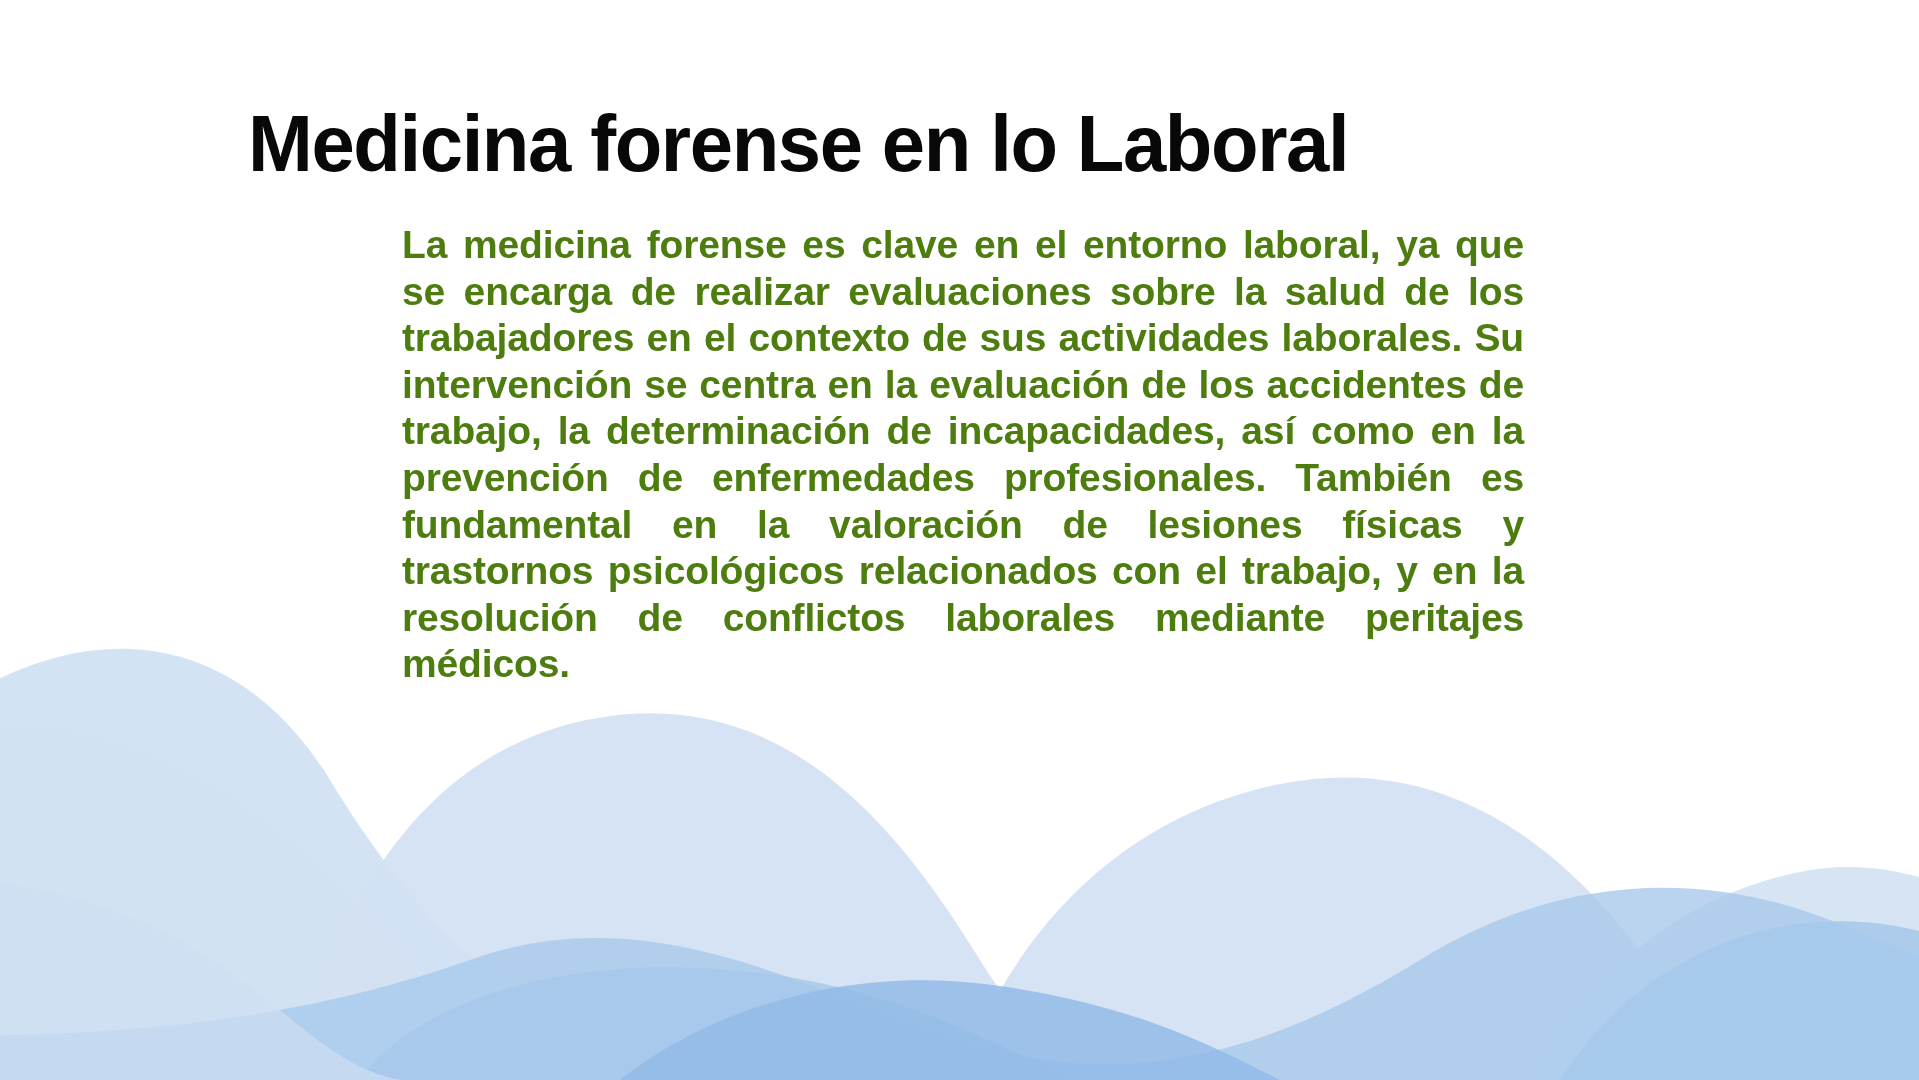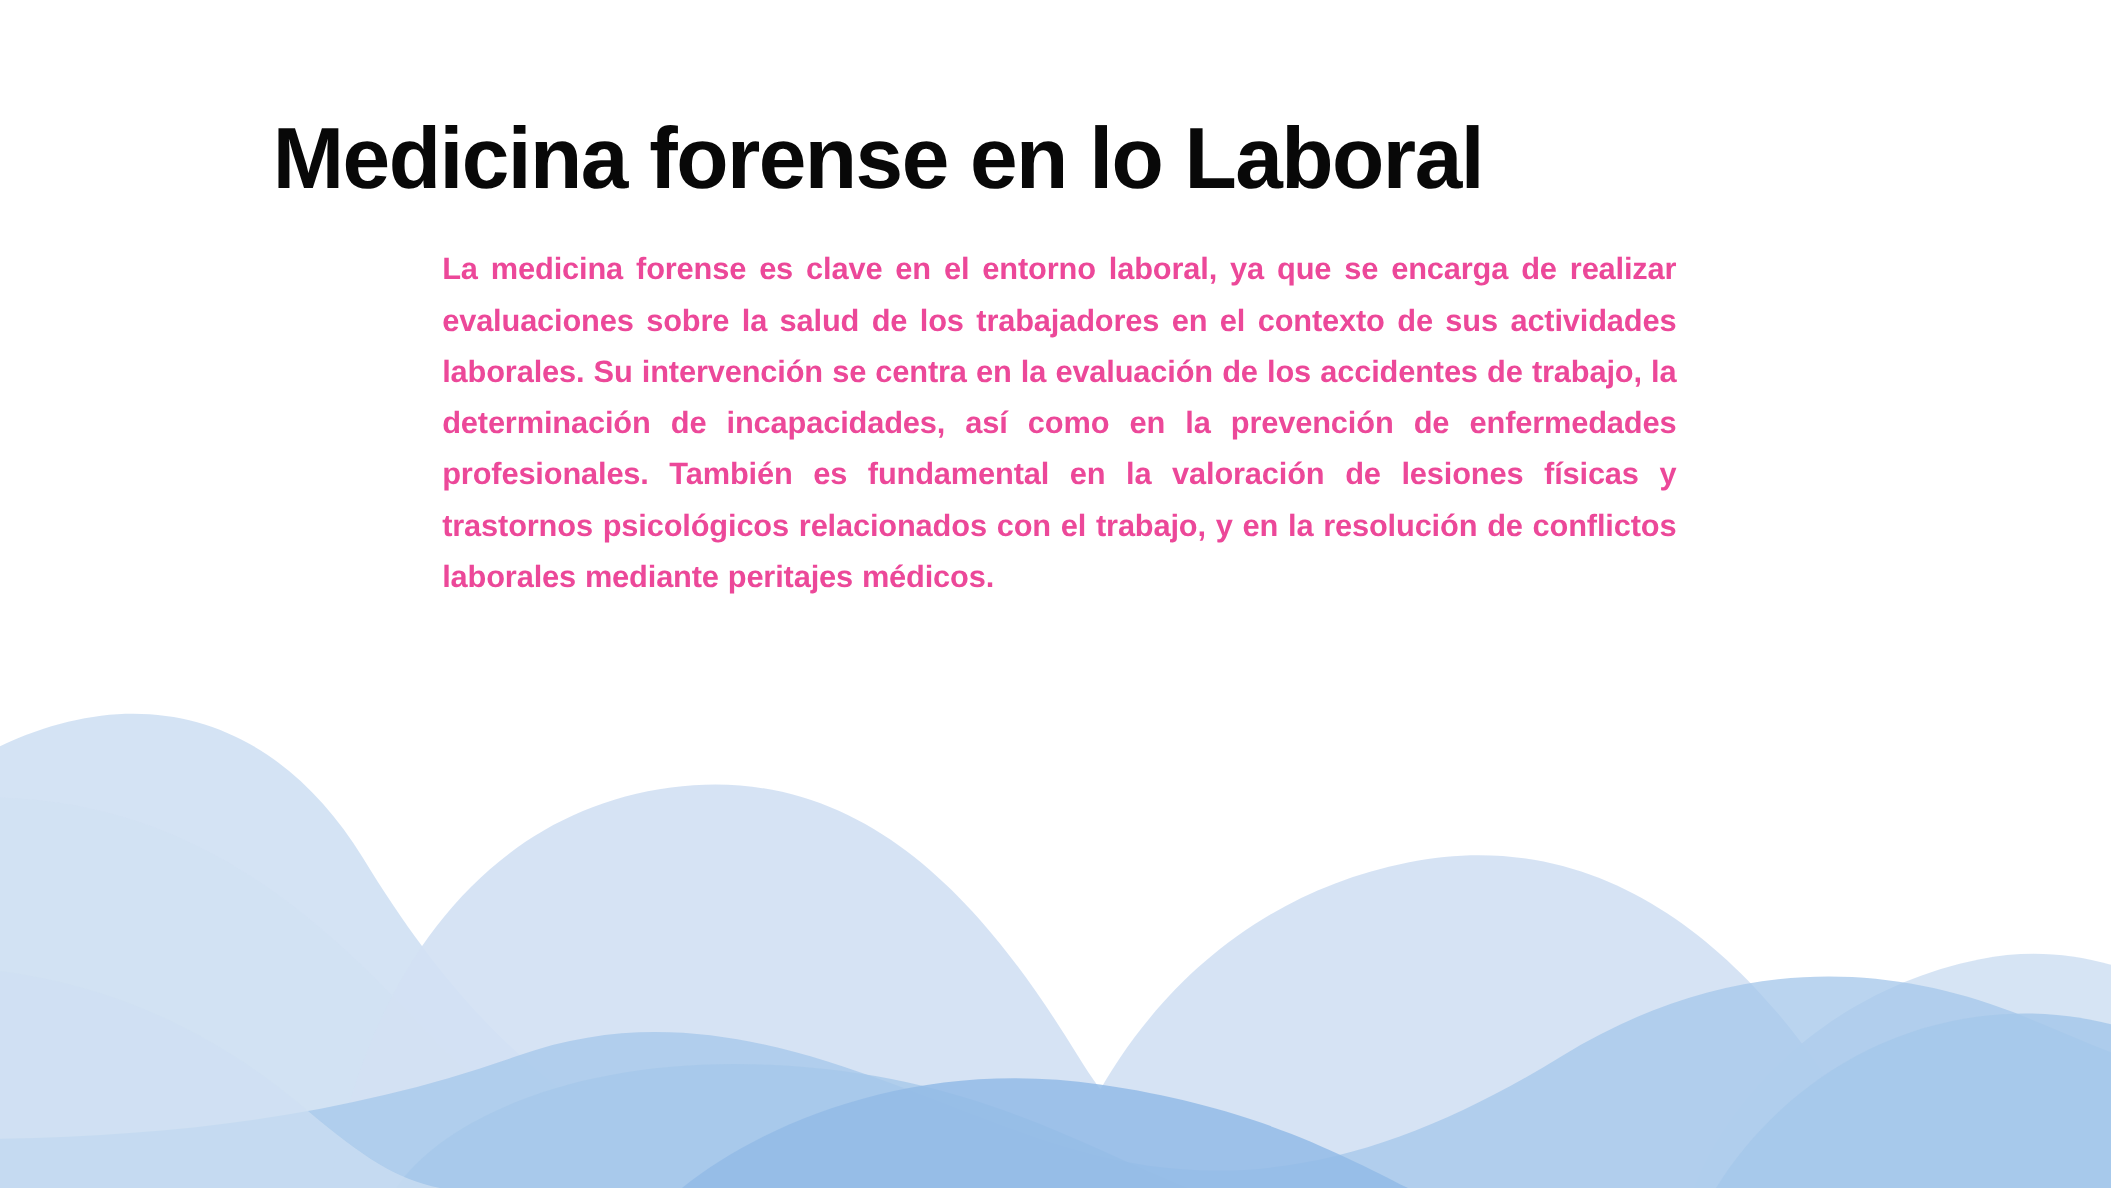--- a/index.html
+++ b/index.html
@@ -62,23 +62,23 @@
     transform: scaleX(0.985);
     transform-origin: left top;
   }
 
   #body-paragraph {
     position: absolute;
     left: 402px;
     top: 222px;
     width: 1122px;
     margin: 0;
-    color: #ec4899;
+    color: #4d7c0f;
     font-family: "Liberation Sans", sans-serif;
-    font-size: 28px;
+    font-size: 39px;
     line-height: 46.6px;
     font-weight: 700;
     text-align: justify;
     letter-spacing: -0.15px;
     word-spacing: 0.5px;
     -webkit-hyphens: none;
     hyphens: none;
   }
 </style>
 </head>

